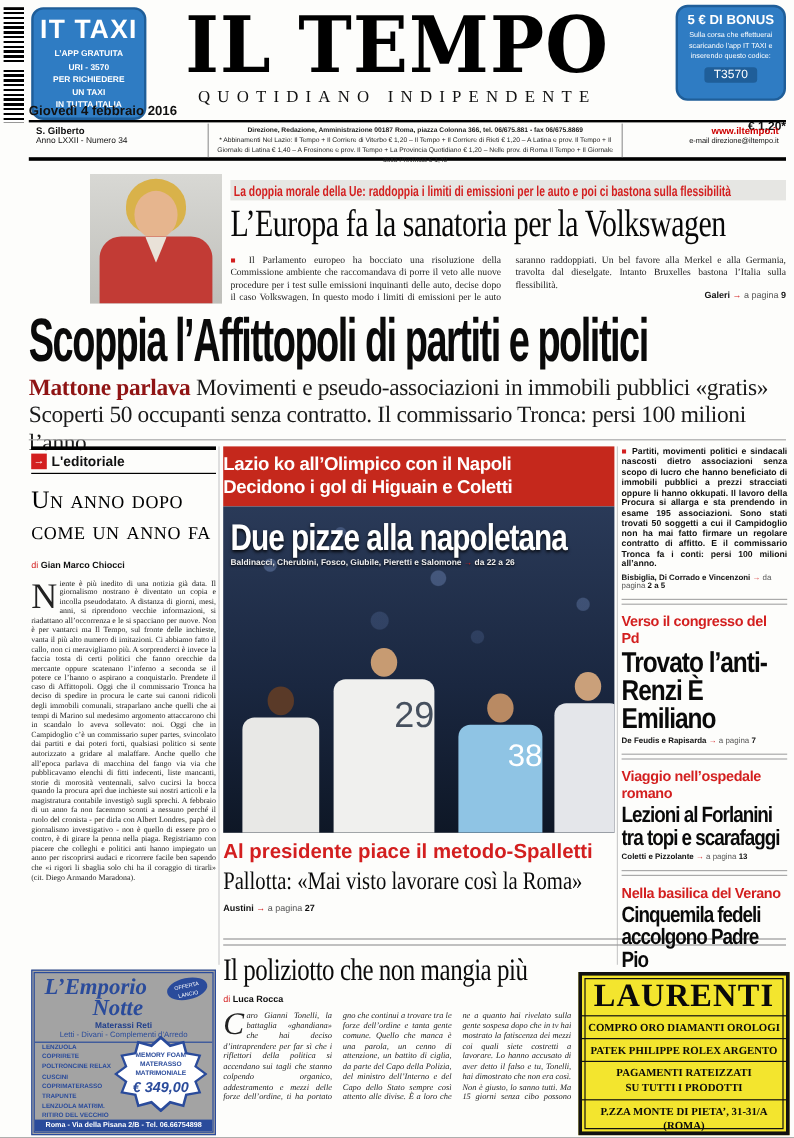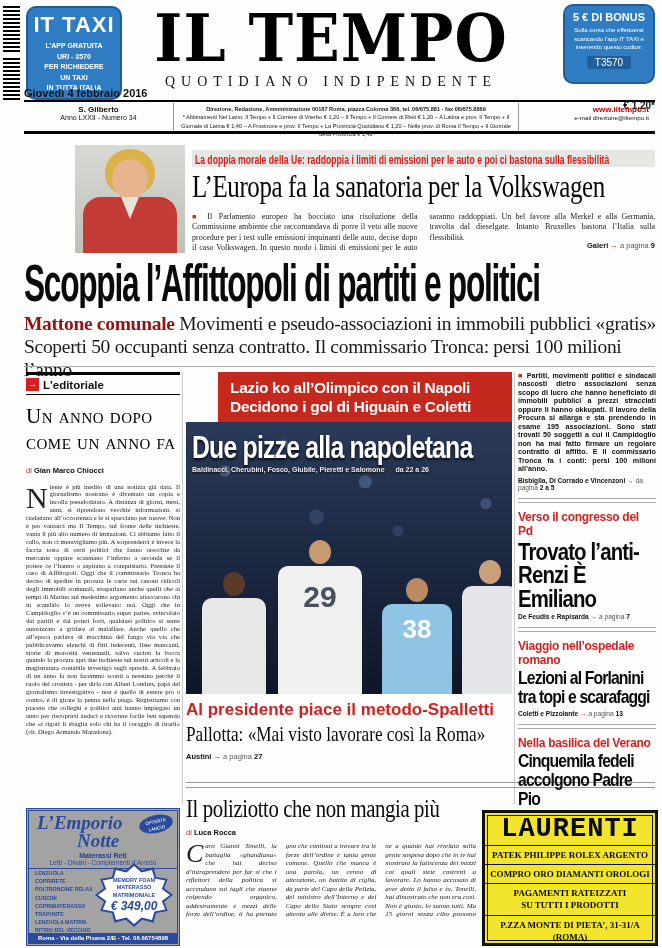--- a/index.html
+++ b/index.html
@@ -20,21 +20,21 @@
             border-radius:3px;padding:1px 8px;}
   .masthead{left:130px;top:8px;width:402px;text-align:center;}
   .masthead .title{font-family:"DejaVu Serif",serif;font-weight:bold;font-size:60px;line-height:1;
                    letter-spacing:1px;transform:scaleY(1.08);color:#000;}
   .masthead .sub{font-family:"Liberation Serif",serif;font-size:14px;letter-spacing:6px;margin-top:6px;color:#111;}
   .daterow{left:24px;top:87px;width:614px;font-size:11px;font-weight:bold;}
   .price{left:560px;top:100px;width:95px;text-align:right;font-size:10px;font-weight:bold;}
   .rule{background:#000;}
   .r1{left:24px;top:100px;width:631px;height:2px;}
   .strip{left:24px;top:103px;width:631px;height:31px;display:flex;border-bottom:3px solid #000;box-sizing:border-box;}
-  .strip .cell{padding:2px 6px;box-sizing:border-box;text-align:center;}
+  .strip .cell{padding:2px 6px;box-sizing:border-box;}
   .strip .c1{width:150px;border-right:1px solid #999;}
   .strip .c1 .a{font-size:8px;font-weight:bold;} .strip .c1 .b{font-size:7px;}
   .strip .c2{width:345px;border-right:1px solid #999;text-align:center;font-size:5.6px;line-height:1.5;color:#222;}
   .strip .c2 .a{font-weight:bold;}
   .strip .c3{flex:1;text-align:right;}
   .strip .c3 .a{font-size:8px;font-weight:bold;color:#c00;}
   .strip .c3 .b{font-size:6.2px;}
   
   #merkel{left:75px;top:145px;width:110px;height:108px;background:linear-gradient(180deg,#d8d8d4,#bfbfba);overflow:hidden;}
   #merkel .hair{position:absolute;left:30px;top:4px;width:50px;height:46px;border-radius:50% 50% 45% 45%;background:#d9b24a;}
@@ -72,40 +72,40 @@
   #edit .hdr .lab{font-size:11.5px;font-weight:bold;}
   #edit .title{font-family:"Liberation Serif",serif;font-variant:small-caps;font-size:21px;line-height:1.25;
                letter-spacing:.5px;margin-top:8px;color:#000;}
   #edit .by{font-size:7.5px;font-weight:bold;margin:10px 0 8px;}
   #edit .by .di{color:#d31f1f;font-weight:normal;}
   #edit .body{font-family:"Liberation Serif",serif;font-size:6.6px;line-height:1.2;text-align:justify;
               color:#222;height:300px;overflow:hidden;}
   #edit .dc{float:left;font-family:"Liberation Serif",serif;font-size:30px;line-height:.85;padding:2px 2px 0 0;}
   
   #mid{left:186px;top:372px;width:326px;}
-  #redbox{background:#c5281c;color:#fff;padding:6px 12px;height:38px;margin-left:32px;}
+  #redbox{background:#c5281c;color:#fff;padding:6px 0;height:38px;}
   #redbox div{font-size:15.5px;font-weight:bold;line-height:1.25;letter-spacing:-.3px;}
   #photo{position:relative;height:272px;overflow:hidden;
      background:
        radial-gradient(circle at 12% 18%, rgba(150,180,240,.30) 0 5px, transparent 6px),
        radial-gradient(circle at 30% 8%,  rgba(150,180,240,.25) 0 4px, transparent 5px),
        radial-gradient(circle at 55% 22%, rgba(150,180,240,.28) 0 6px, transparent 7px),
        radial-gradient(circle at 78% 12%, rgba(150,180,240,.22) 0 4px, transparent 5px),
        radial-gradient(circle at 92% 30%, rgba(150,180,240,.25) 0 5px, transparent 6px),
        radial-gradient(circle at 40% 35%, rgba(120,150,210,.20) 0 7px, transparent 8px),
        radial-gradient(circle at 65% 40%, rgba(120,150,210,.18) 0 5px, transparent 6px),
        linear-gradient(180deg,#2a3a58 0%,#1a2740 55%,#0e1726 100%);}
   #photo .fh{position:relative;margin:8px 6px 0;height:34px;overflow:visible;}
   #photo .fh span{display:inline-block;white-space:nowrap;font-size:31px;font-weight:bold;color:#fff;
                   letter-spacing:-1px;transform:scaleX(.8);transform-origin:0 50%;
                   text-shadow:0 2px 3px rgba(0,0,0,.85);}
   #photo .fnames{margin:2px 6px 0;font-size:7px;font-weight:bold;color:#eee;text-shadow:0 1px 2px #000;}
   .player{position:absolute;bottom:0;}
   .player .head{width:22px;height:24px;border-radius:50%;margin:0 auto 2px;}
-  .player .torso{border-radius:10px 10px 0 0;text-align:center;font-weight:bold;}
+  .player .torso{border-radius:10px 10px 0 0;text-align:right;font-weight:normal;}
   .p1{left:16px;width:64px;} .p1 .head{background:#5a3a28;} .p1 .torso{height:96px;background:#e8e8e6;}
   .p2{left:92px;width:84px;} .p2 .head{background:#c79b72;} .p2 .torso{height:128px;background:#f0f0ee;color:#46505e;font-size:30px;padding-top:14px;box-sizing:border-box;}
   .p3{left:196px;width:70px;} .p3 .head{background:#b98a63;} .p3 .torso{height:90px;background:#8fc4e4;color:#fff;font-size:26px;padding-top:10px;box-sizing:border-box;}
   .p4{left:276px;width:56px;} .p4 .head{background:#caa07a;} .p4 .torso{height:108px;background:#e4e6ea;}
   #pallotta{padding-top:6px;}
   #pallotta .k{font-size:17px;font-weight:bold;color:#d31f1f;}
   #pallotta .h{height:26px;overflow:hidden;font-family:"Liberation Serif",serif;margin-top:2px;}
   #pallotta .h span{display:inline-block;white-space:nowrap;font-size:21px;transform:scaleX(.82);transform-origin:0 50%;color:#0a0a0a;}
   #pallotta .byline{font-size:7.5px;margin-top:4px;}
   .r3{left:186px;top:782px;width:469px;height:4px;border-top:1px solid #999;border-bottom:1px solid #999;}
@@ -149,21 +149,21 @@
   #emporio .star .in{position:absolute;left:3px;top:3px;right:3px;bottom:3px;background:#fff;
       clip-path:polygon(100% 50%,88.6% 60.4%,93.3% 75%,78.3% 78.3%,75% 93.3%,60.4% 88.6%,50% 100%,39.6% 88.6%,25% 93.3%,21.7% 78.3%,6.7% 75%,11.4% 60.4%,0% 50%,11.4% 39.6%,6.7% 25%,21.7% 21.7%,25% 6.7%,39.6% 11.4%,50% 0%,60.4% 11.4%,75% 6.7%,78.3% 21.7%,93.3% 25%,88.6% 39.6%);
       display:flex;flex-direction:column;align-items:center;justify-content:center;}
   #emporio .star .s1{font-size:5.5px;font-weight:bold;line-height:1.3;text-align:center;white-space:pre-line;}
   #emporio .star .pr{font-size:12px;font-weight:bold;font-style:italic;}
   #emporio .foot{position:absolute;left:0;right:0;bottom:0;background:#2a4b9b;color:#fff;font-size:6px;
                  font-weight:bold;text-align:center;padding:2px 0;}
   #laurenti{left:482px;top:810px;width:176px;height:136px;background:#f3e52e;border:3px solid #111;
             box-shadow:inset 0 0 0 2px #f3e52e, inset 0 0 0 3px #111;box-sizing:border-box;
             text-align:center;color:#0a0a0a;overflow:hidden;}
-  #laurenti .t{font-family:Liberation Mono, monospace;font-weight:bold;font-size:27px;letter-spacing:1px;
+  #laurenti .t{font-family:Liberation Serif, serif;font-weight:bold;font-size:27px;letter-spacing:1px;
                border-bottom:1px solid #111;padding:1px 0;}
   #laurenti .row{font-family:"Liberation Serif",serif;font-weight:bold;font-size:9px;border-bottom:1px solid #111;
                  padding:3px 0;white-space:pre-line;line-height:1.35;}
   #laurenti .row:last-child{border-bottom:none;}
 </style>
 </head>
 <body>
 
 <div id="page">
 
@@ -230,21 +230,21 @@
     <span class="names">Galeri</span>
     <span class="arr">→</span>
     <span class="pl">a pagina</span>
     <span class="pn">9</span>
   </div>
 
   <div class="abs" id="lead-head">
     <span>Scoppia l’Affittopoli di partiti e politici</span>
   </div>
   <p class="abs" id="standfirst" style="margin:0;">
-    <span class="lbl">Mattone comunale</span>
+    <span class="lbl">Mattone parlava</span>
     <span>Movimenti e pseudo-associazioni in immobili pubblici «gratis»</span><br>
     <span>Scoperti 50 occupanti senza contratto. Il commissario Tronca: persi 100 milioni l’anno</span>
   </p>
   <div class="abs r2"></div>
   <div class="abs vsep v1"></div>
   <div class="abs vsep v2"></div>
 
   <div class="abs" id="edit">
     <div class="hdr">
       <span class="sq">→</span>
@@ -399,22 +399,22 @@
 MATERASSO
 MATRIMONIALE</div>
         <div class="pr">€ 349,00</div>
       </div>
     </div>
     <div class="foot">Roma - Via della Pisana 2/B - Tel. 06.66754898</div>
   </div>
 
   <div class="abs" id="laurenti">
     <div class="t">LAURENTI</div>
+    <div class="row">COMPRO ORO  DIAMANTI  OROLOGI</div>
     <div class="row">PATEK PHILIPPE  ROLEX  ARGENTO</div>
-    <div class="row">COMPRO ORO  DIAMANTI  OROLOGI</div>
     <div class="row">PAGAMENTI RATEIZZATI
 SU TUTTI I PRODOTTI</div>
     <div class="row">P.ZZA MONTE DI PIETA’, 31-31/A
 (ROMA)</div>
 
   </div>
 
 </div>
 
 </body></html>

